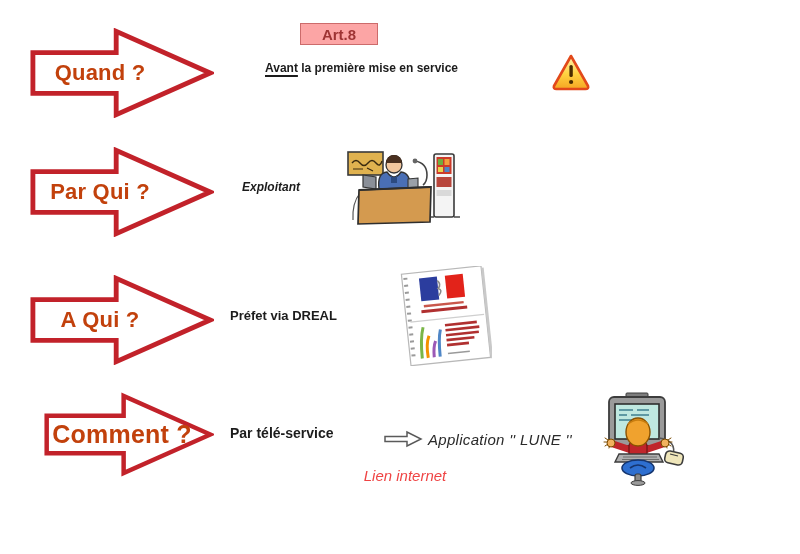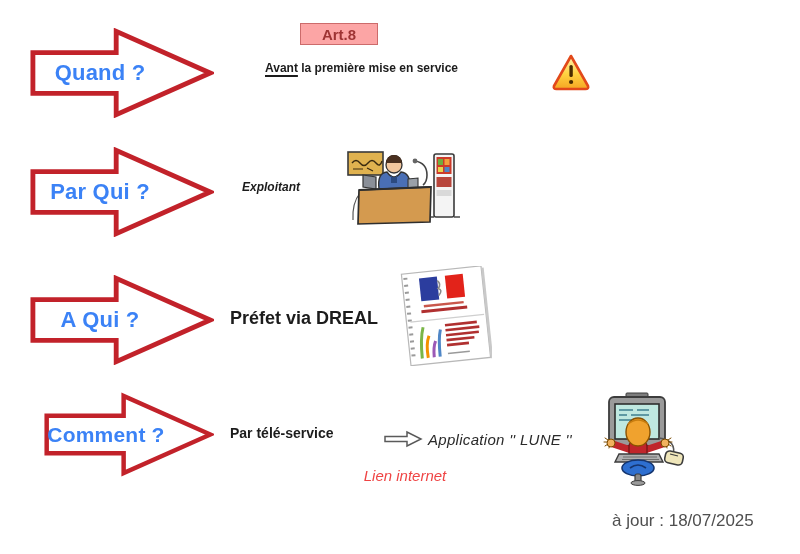--- a/index.html
+++ b/index.html
@@ -8,34 +8,34 @@
     position:relative; width:800px; height:554px; background:#ffffff;
     font-family:"Liberation Sans", sans-serif; overflow:hidden;
   }
   .abs { position:absolute; }
 
   
   .arrow-wrap { position:absolute; }
   .arrow-wrap svg { display:block; width:100%; height:100%; }
   .q-label {
     position:absolute; display:flex; align-items:center; justify-content:center;
-    color:#3b82f6; font-weight:bold; font-size:22px; letter-spacing:0.2px;
+    color:#c2410c; font-weight:bold; font-size:22px; letter-spacing:0.2px;
     white-space:nowrap;
   }
 
   .art-badge {
     position:absolute; left:300px; top:23px; width:78px; height:22px;
     border:1.6px solid #cc6b6b; color:#9e3434; font-weight:bold; font-size:15px;
     display:flex; align-items:center; justify-content:center; background:#fca5a5;
   }
 
   .answer { position:absolute; color:#1c1c1c; font-weight:bold; white-space:nowrap; }
   .a1 { left:230px; top:61px;  font-size:12px;margin-left:35px; }
   .a2 { left:242px; top:180px; font-size:12px;font-style:italic; }
-  .a3 { left:230px; top:308px; font-size:18px; }
+  .a3 { left:230px; top:308px; font-size:13px; }
   .a4 { left:230px; top:425px; font-size:14px; }
   .u-avant { text-decoration:underline; text-decoration-thickness:2px; text-underline-offset:3px; }
 
   .app-label {
     position:absolute; left:428px; top:431px; font-size:15px; font-style:italic;
     color:#2a2a2a; white-space:nowrap; letter-spacing:0.3px;
   }
   .link-caption {
     position:absolute; left:280px; top:467px; width:250px; text-align:center;
     font-size:15px; font-style:italic; color:#ef4444;
@@ -181,21 +181,21 @@
         <rect x="48" y="87" width="22" height="1.4" fill="#9a9a9a"></rect>
       </g>
     </svg>
   </div>
 
   <div class="arrow-wrap" style="left:44px; top:389px; width:170px; height:91px;">
     <svg viewBox="0 0 190 92">
       <polygon points="3,25 89,25 89,3 186,46 89,89 89,67 3,67" fill="#ffffff" stroke="#c2222a" stroke-width="5" stroke-linejoin="miter"></polygon>
     </svg>
   </div>
-  <div class="q-label" style="left:36px; top:389px; width:140px; height:91px; font-size:21px;text-align:center;">Comment ?</div>
+  <div class="q-label" style="left:52px; top:389px; width:140px; height:91px; font-size:25px;text-align:center;">Comment ?</div>
 
   <div class="answer a4">Par télé-service</div>
 
   <div class="abs" style="left:383px; top:430px; width:40px; height:18px;">
     <svg viewBox="0 0 40 18" style="display:block;width:100%;height:100%;">
       <polygon points="2,6.5 24,6.5 24,2 38,9 24,16 24,11.5 2,11.5" fill="#ffffff" stroke="#5a5a5a" stroke-width="1.5" stroke-linejoin="miter"></polygon>
     </svg>
   </div>
 
   <div class="app-label">Application  '' LUNE ''</div>
@@ -234,15 +234,14 @@
       <path d="M33 76 q8 -6 16 0" fill="none" stroke="#15356e" stroke-width="1.6"></path>
 
       <rect x="38" y="82" width="6" height="9" rx="2" fill="#8a8a8a" stroke="#3c3c3c" stroke-width="1.2"></rect>
       <ellipse cx="41" cy="91" rx="7" ry="2.4" fill="#9a9a9a" stroke="#3c3c3c" stroke-width="1"></ellipse>
     </svg>
   </div>
 
   <div class="link-caption">Lien internet</div>
 
 
-  <div class="updated">à jour : 18/07/2025</div>
 
 </div>
 
 </body></html>

